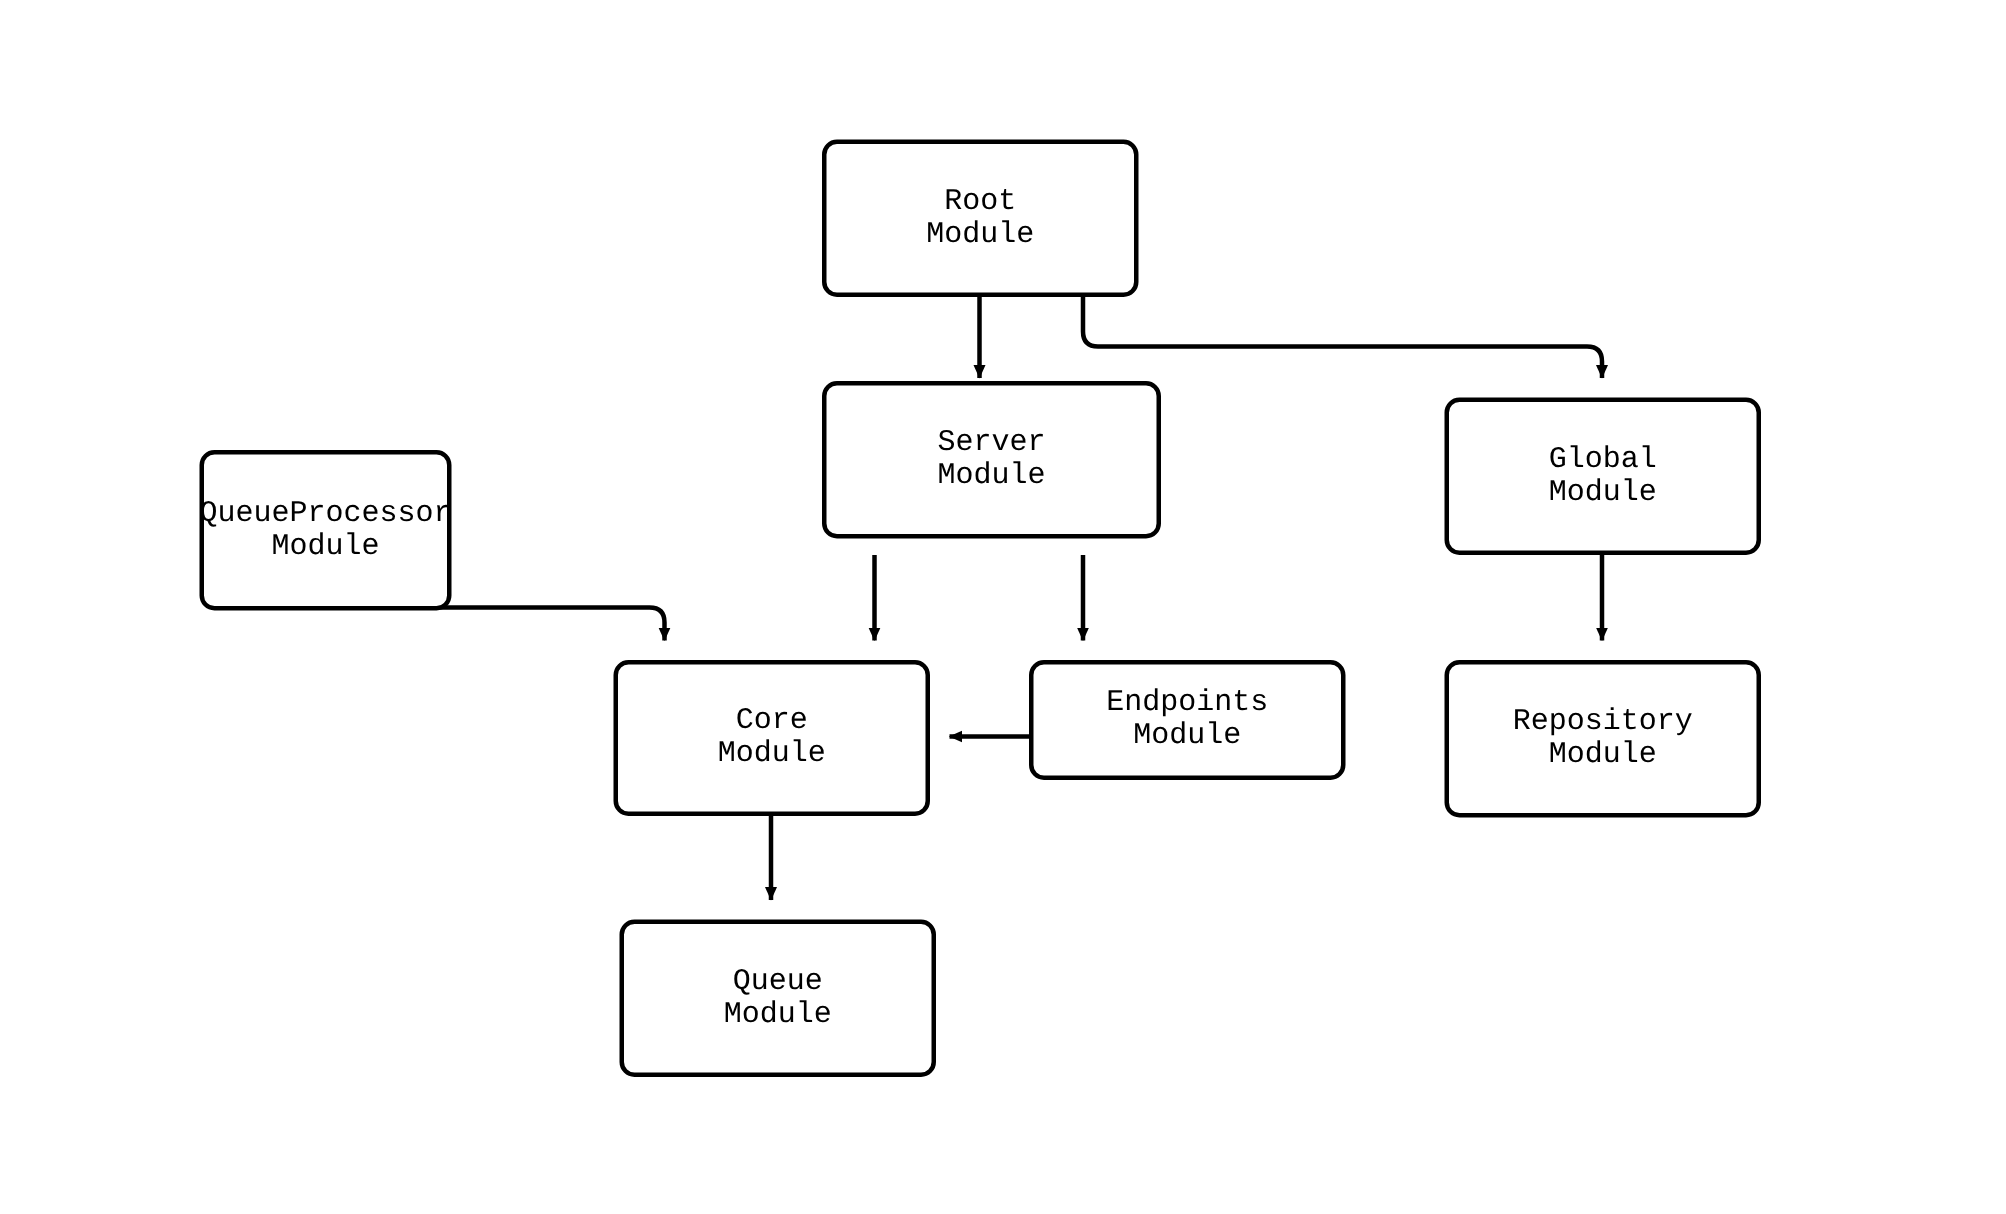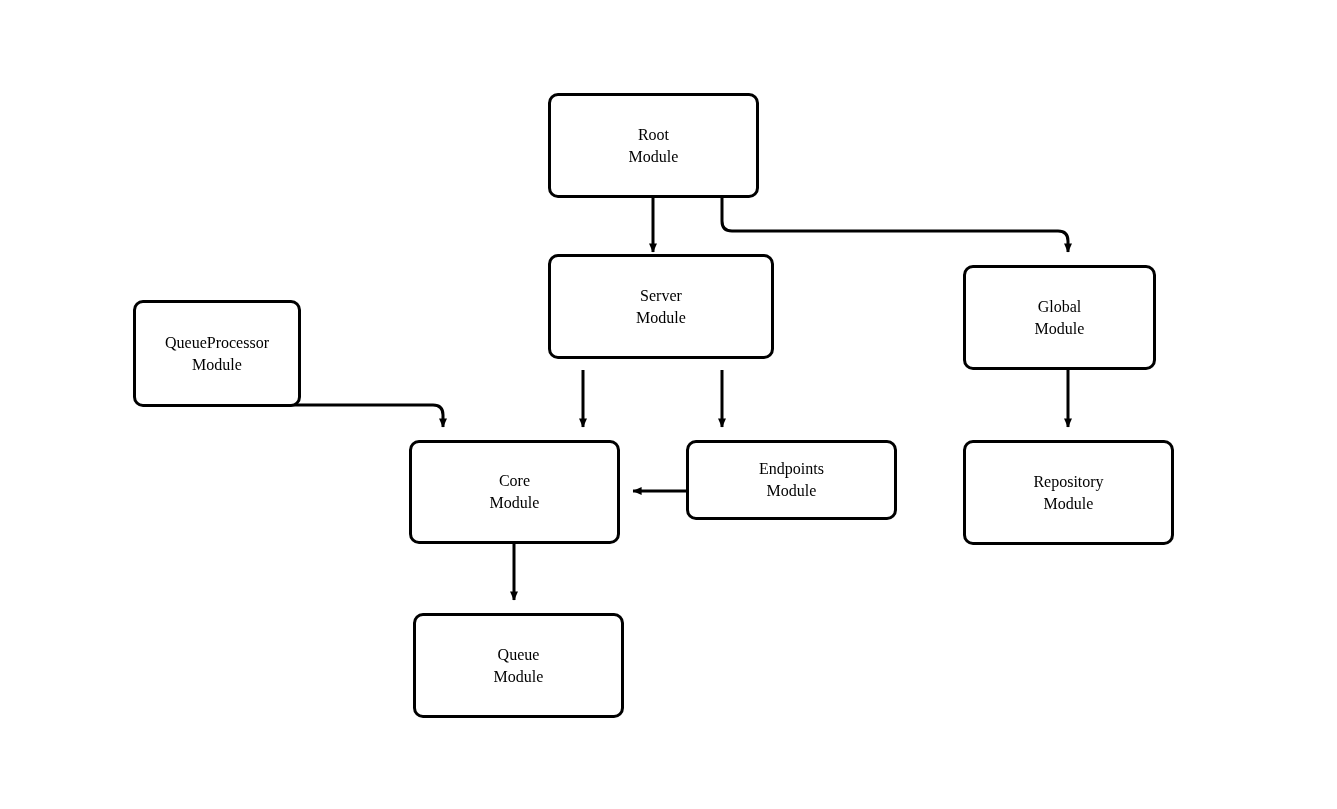--- a/index.html
+++ b/index.html
@@ -29,22 +29,22 @@
     box-sizing: border-box;
     border: 3px solid #000000;
     border-radius: 10px;
     background: #ffffff;
     display: flex;
     align-items: center;
     justify-content: center;
     text-align: center;
   }
   .node-label {
-    font-family: Liberation Serif, serif;
-    font-size: 16px;
+    font-family: Liberation Mono, monospace;
+    font-size: 20px;
     line-height: 22px;
     color: #000000;
     white-space: pre;
     letter-spacing: 0px;
   }
 </style>
 </head>
 <body>
 
 <div id="canvas">
@@ -81,21 +81,21 @@
   <div class="node" style="left:133px; top:276px; width:168px; height:107px;margin-top:24px;">
     <span class="node-label">QueueProcessor
 Module</span>
   </div>
 
   <div class="node" style="left:548px; top:254px; width:226px; height:105px;">
     <span class="node-label">Server
 Module</span>
   </div>
 
-  <div class="node" style="left:963px; top:265px; width:193px; height:105px;">
+  <div class="node" style="left:963px; top:265px; width:211px; height:105px;">
     <span class="node-label">Global
 Module</span>
   </div>
 
   <div class="node" style="left:409px; top:440px; width:211px; height:104px;">
     <span class="node-label">Core
 Module</span>
   </div>
 
   <div class="node" style="left:686px; top:440px; width:211px; height:80px;">

